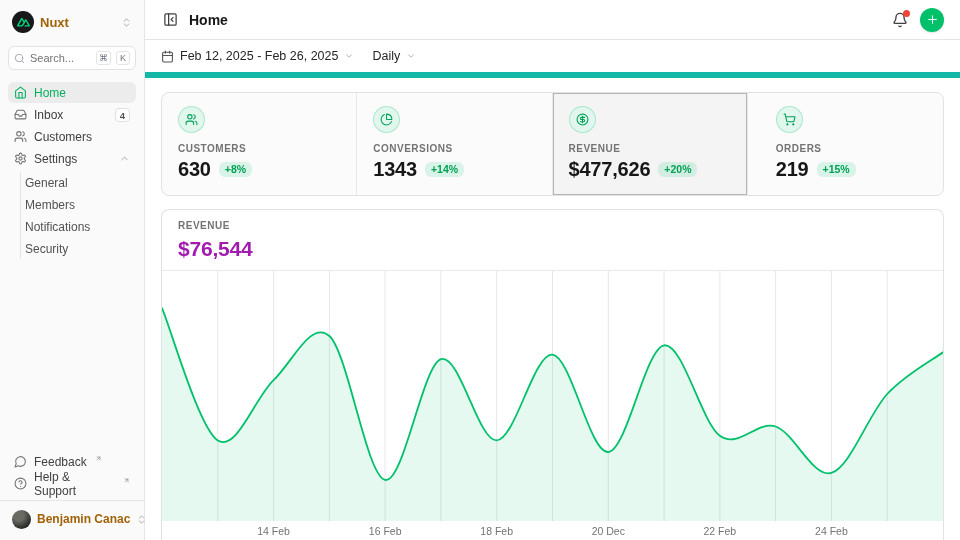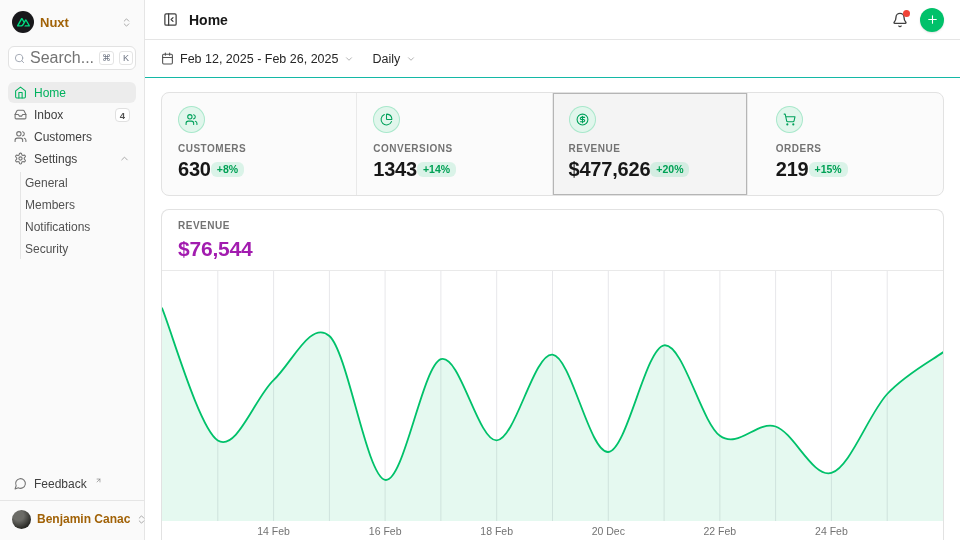--- a/index.html
+++ b/index.html
@@ -19,21 +19,21 @@
   }
   .team-row { display:flex; align-items:center; gap:6px; padding:2px 4px; height:28px; border-radius:6px; cursor:pointer; }
   .team-logo { width:22px; height:22px; border-radius:50%; background:#18181b; display:flex; align-items:center; justify-content:center; flex:none; }
   .team-name { font-size:13px; font-weight:700; color:#a16207; }
   .team-caret { margin-left:auto; color:#a3a3a3; }
 
   .search-btn {
     margin-top:10px; height:24px; background:#ffffff; border:1px solid #e2e2e2;
     border-radius:6px; display:flex; align-items:center; gap:5px; padding:0 5px; cursor:pointer;
   }
-  .search-btn .ph { font-size:16px; color:#737373; flex:1; text-align:left; }
+  .search-btn .ph { font-size:11px; color:#737373; flex:1; text-align:left; }
   .search-btn .mag { color:#9ca3af; flex:none; }
   .kbd {
     height:14px; min-width:14px; padding:0 2px; border:1px solid #e4e4e4; border-radius:3px;
     background:#fff; color:#6b7280; font-size:9px; line-height:12px; text-align:center; flex:none;
   }
 
   .nav { margin-top:12px; display:flex; flex-direction:column; gap:1px; }
   .nav-item {
     height:21px; border-radius:6px; display:flex; align-items:center; gap:7px;
     padding:0 6px; font-size:12px; font-weight:500; color:#404040; cursor:pointer;
@@ -71,42 +71,42 @@
   }
   .icon-btn { background:none; border:none; color:#404040; cursor:pointer; display:flex; padding:2px; position:relative; }
   .page-title { font-size:14px; font-weight:700; color:#171717; }
   .hdr-right { margin-left:auto; display:flex; align-items:center; gap:10px; }
   .bell-dot { position:absolute; top:0px; right:0px; width:7px; height:7px; border-radius:50%; background:#f04438; }
   .plus-btn {
     width:24px; height:24px; border-radius:50%; border:none; background:#00c16a; color:#fff;
     display:flex; align-items:center; justify-content:center; cursor:pointer; box-shadow:0 1px 2px rgba(0,0,0,.12);
   }
 
-  .toolbar { height:38px; border-bottom:1px solid #14b8a6; display:flex; gap:18px; padding:0 16px; }
+  .toolbar { height:38px; border-bottom:6px solid #14b8a6; display:flex; gap:18px; padding:0 16px; }
   .tool-ctl { display:flex; align-items:center; gap:6px; background:none; border:none; cursor:pointer; color:#262626; }
   .tool-ctl .lbl { font-size:12.5px; font-weight:500; }
   .tool-ctl .cico { color:#525252; display:flex; }
   .tool-ctl .dn { color:#a3a3a3; display:flex; }
 
   .content { padding:14px 16px 0 16px; flex:1; overflow:hidden; }
 
   .stats {
     display:grid; grid-template-columns:repeat(4,1fr);
     border:1px solid #e2e2e2; border-radius:8px; background:#fbfbfb; overflow:hidden;
   }
   .stat { padding:13px 16px 14px 16px; border-right:1px solid #e9e9e9; cursor:pointer; }
   .stat:last-child { border-right:none;margin-left:12px; }
   .stat.selected { background:#f4f4f4; box-shadow:inset 0 0 0 1px #b5b5b5; }
   .stat-ic {
     width:27px; height:27px; border-radius:50%; background:#e1f6ec;
     box-shadow:inset 0 0 0 1px rgba(0,193,106,.25);
     display:flex; align-items:center; justify-content:center; color:#00a15b;
   }
   .stat-label { margin-top:10px; font-size:10px; font-weight:600; letter-spacing:.5px; color:#737373; text-transform:uppercase; }
-  .stat-vrow { margin-top:4px; display:flex; align-items:center; }
+  .stat-vrow { margin-top:4px; display:flex; align-items:center; gap:8px; }
   .stat-value { font-size:20px; font-weight:700; color:#171717; letter-spacing:-.2px; }
   .delta {
     font-size:10.5px; font-weight:600; color:#00a155; background:rgba(0,193,106,.13);
     border-radius:6px; padding:2.5px 6px; line-height:1;
   }
 
   .chart-card {
     margin-top:13px; border:1px solid #e2e2e2; border-bottom:none;
     border-radius:8px 8px 0 0; background:#fff;
   }
@@ -213,20 +213,36 @@
   <div class="spacer"></div>
 
   <div class="sb-footer">
     <div class="nav-item">
       <span class="nico">
         <svg class="ic" width="13" height="13" viewBox="0 0 24 24">
             <path d="M7.9 20A9 9 0 1 0 4 16.1L2 22Z"></path>
           </svg>
       </span>
       <span>Feedback</span>
+      <span class="ext">
+        <svg class="ic" width="7" height="7" viewBox="0 0 24 24" stroke-width="2.6">
+            <path d="M7 7h10v10"></path>
+            <path d="M7 17 17 7"></path>
+          </svg>
+      </span>
+    </div>
+    <div class="nav-item">
+      <span class="nico">
+        <svg class="ic" width="13" height="13" viewBox="0 0 24 24">
+            <circle cx="12" cy="12" r="10"></circle>
+            <path d="M9.09 9a3 3 0 0 1 5.83 1c0 2-3 3-3 3"></path>
+            <path d="M12 17h.01"></path>
+          </svg>
+      </span>
+      <span>Help &amp; Support</span>
       <span class="ext">
         <svg class="ic" width="7" height="7" viewBox="0 0 24 24" stroke-width="2.6">
             <path d="M7 7h10v10"></path>
             <path d="M7 17 17 7"></path>
           </svg>
       </span>
     </div>
   </div>
 
   <div class="sb-divider"></div>

